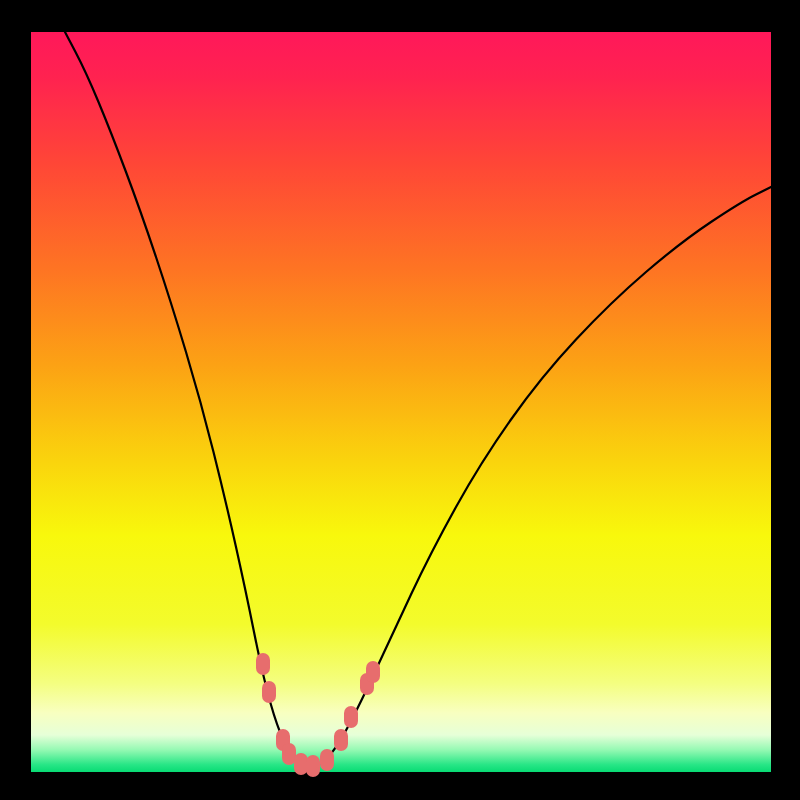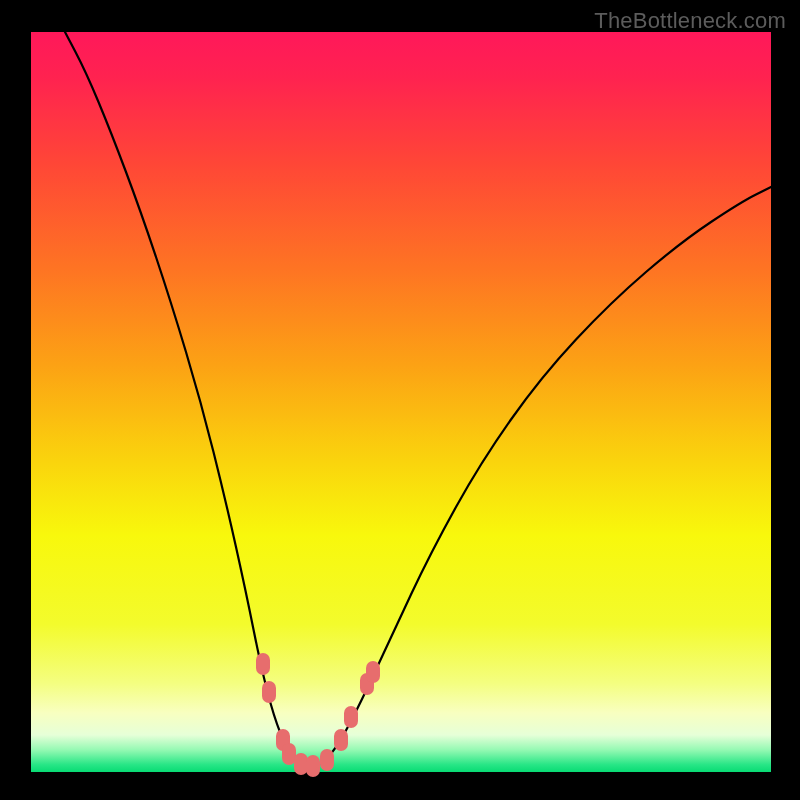--- a/index.html
+++ b/index.html
@@ -31,21 +31,20 @@
     position: absolute;
     left: 0;
     top: 0;
     display: block;
   }
 </style>
 </head>
 <body>
 
 <div class="outer">
-  <div class="watermark">TheBottleneck.com</div>
 
   <svg id="chart-svg" width="800" height="800" viewBox="0 0 800 800">
     <defs>
       <linearGradient id="bg-grad" x1="0" y1="0" x2="0" y2="1">
           <stop offset="0.00%" stop-color="#ff185a"></stop>
           <stop offset="6.00%" stop-color="#ff2250"></stop>
           <stop offset="18.00%" stop-color="#ff4736"></stop>
           <stop offset="32.00%" stop-color="#fe7423"></stop>
           <stop offset="45.00%" stop-color="#fca214"></stop>
           <stop offset="58.00%" stop-color="#fad40d"></stop>

